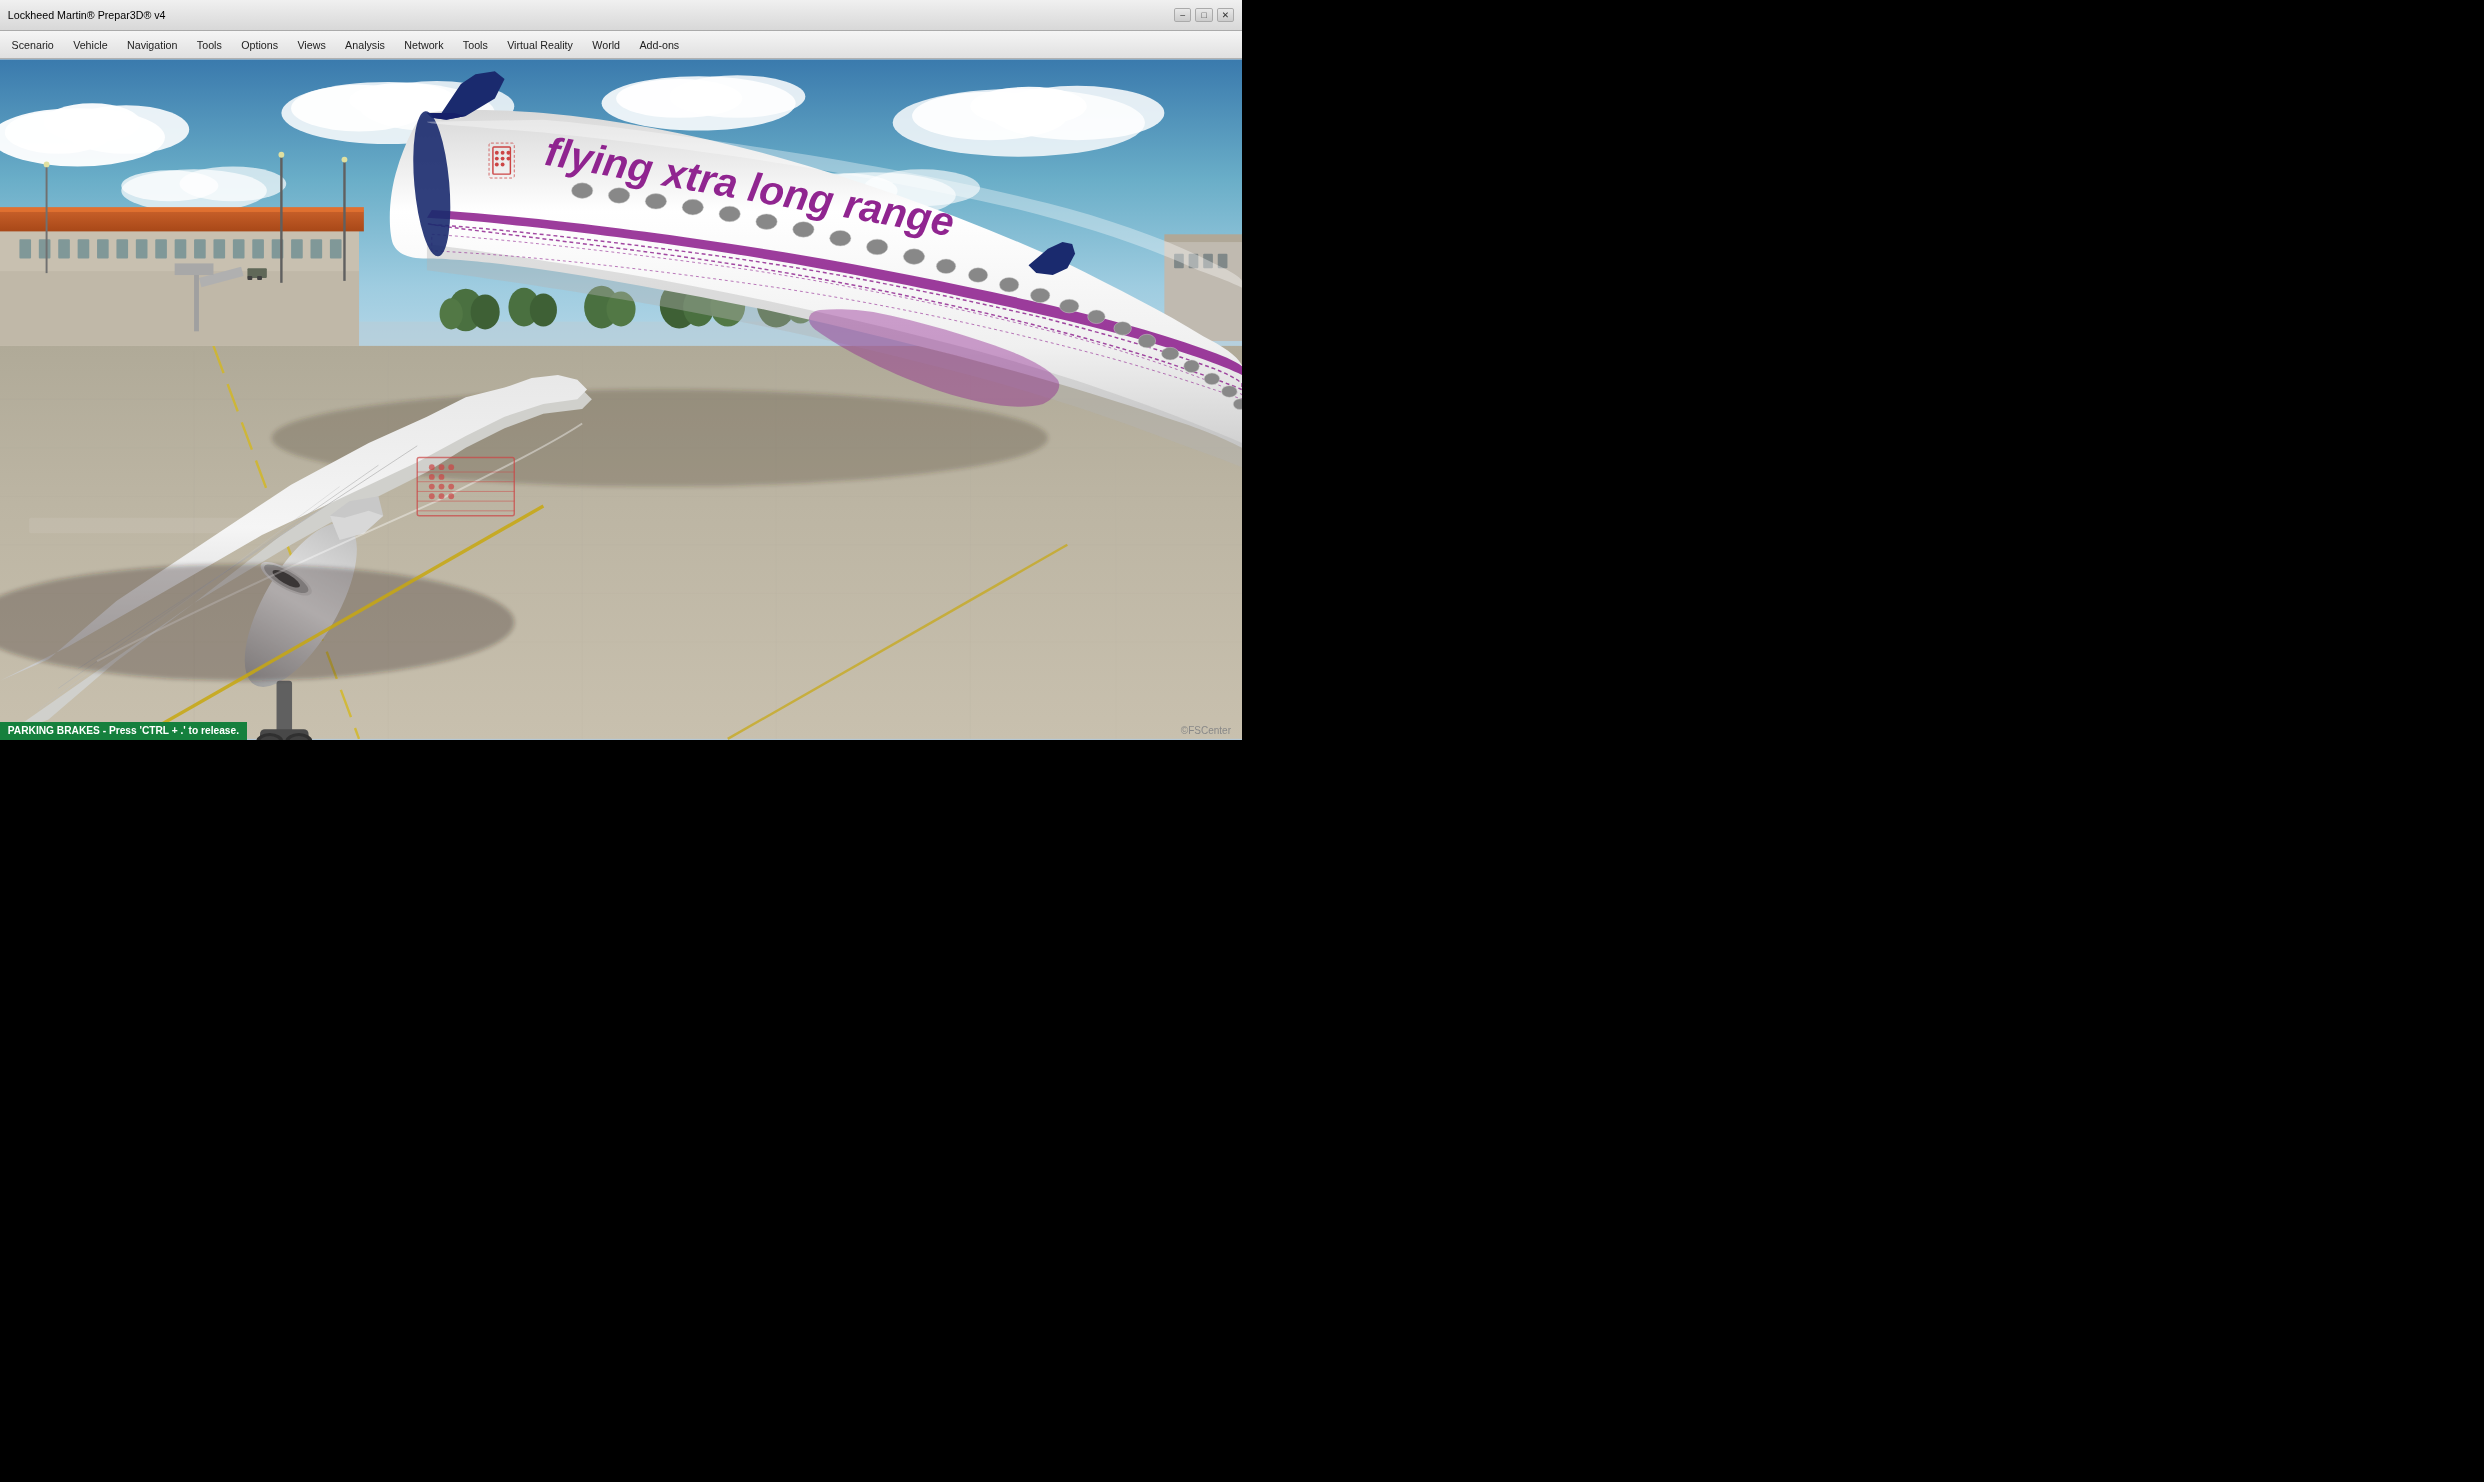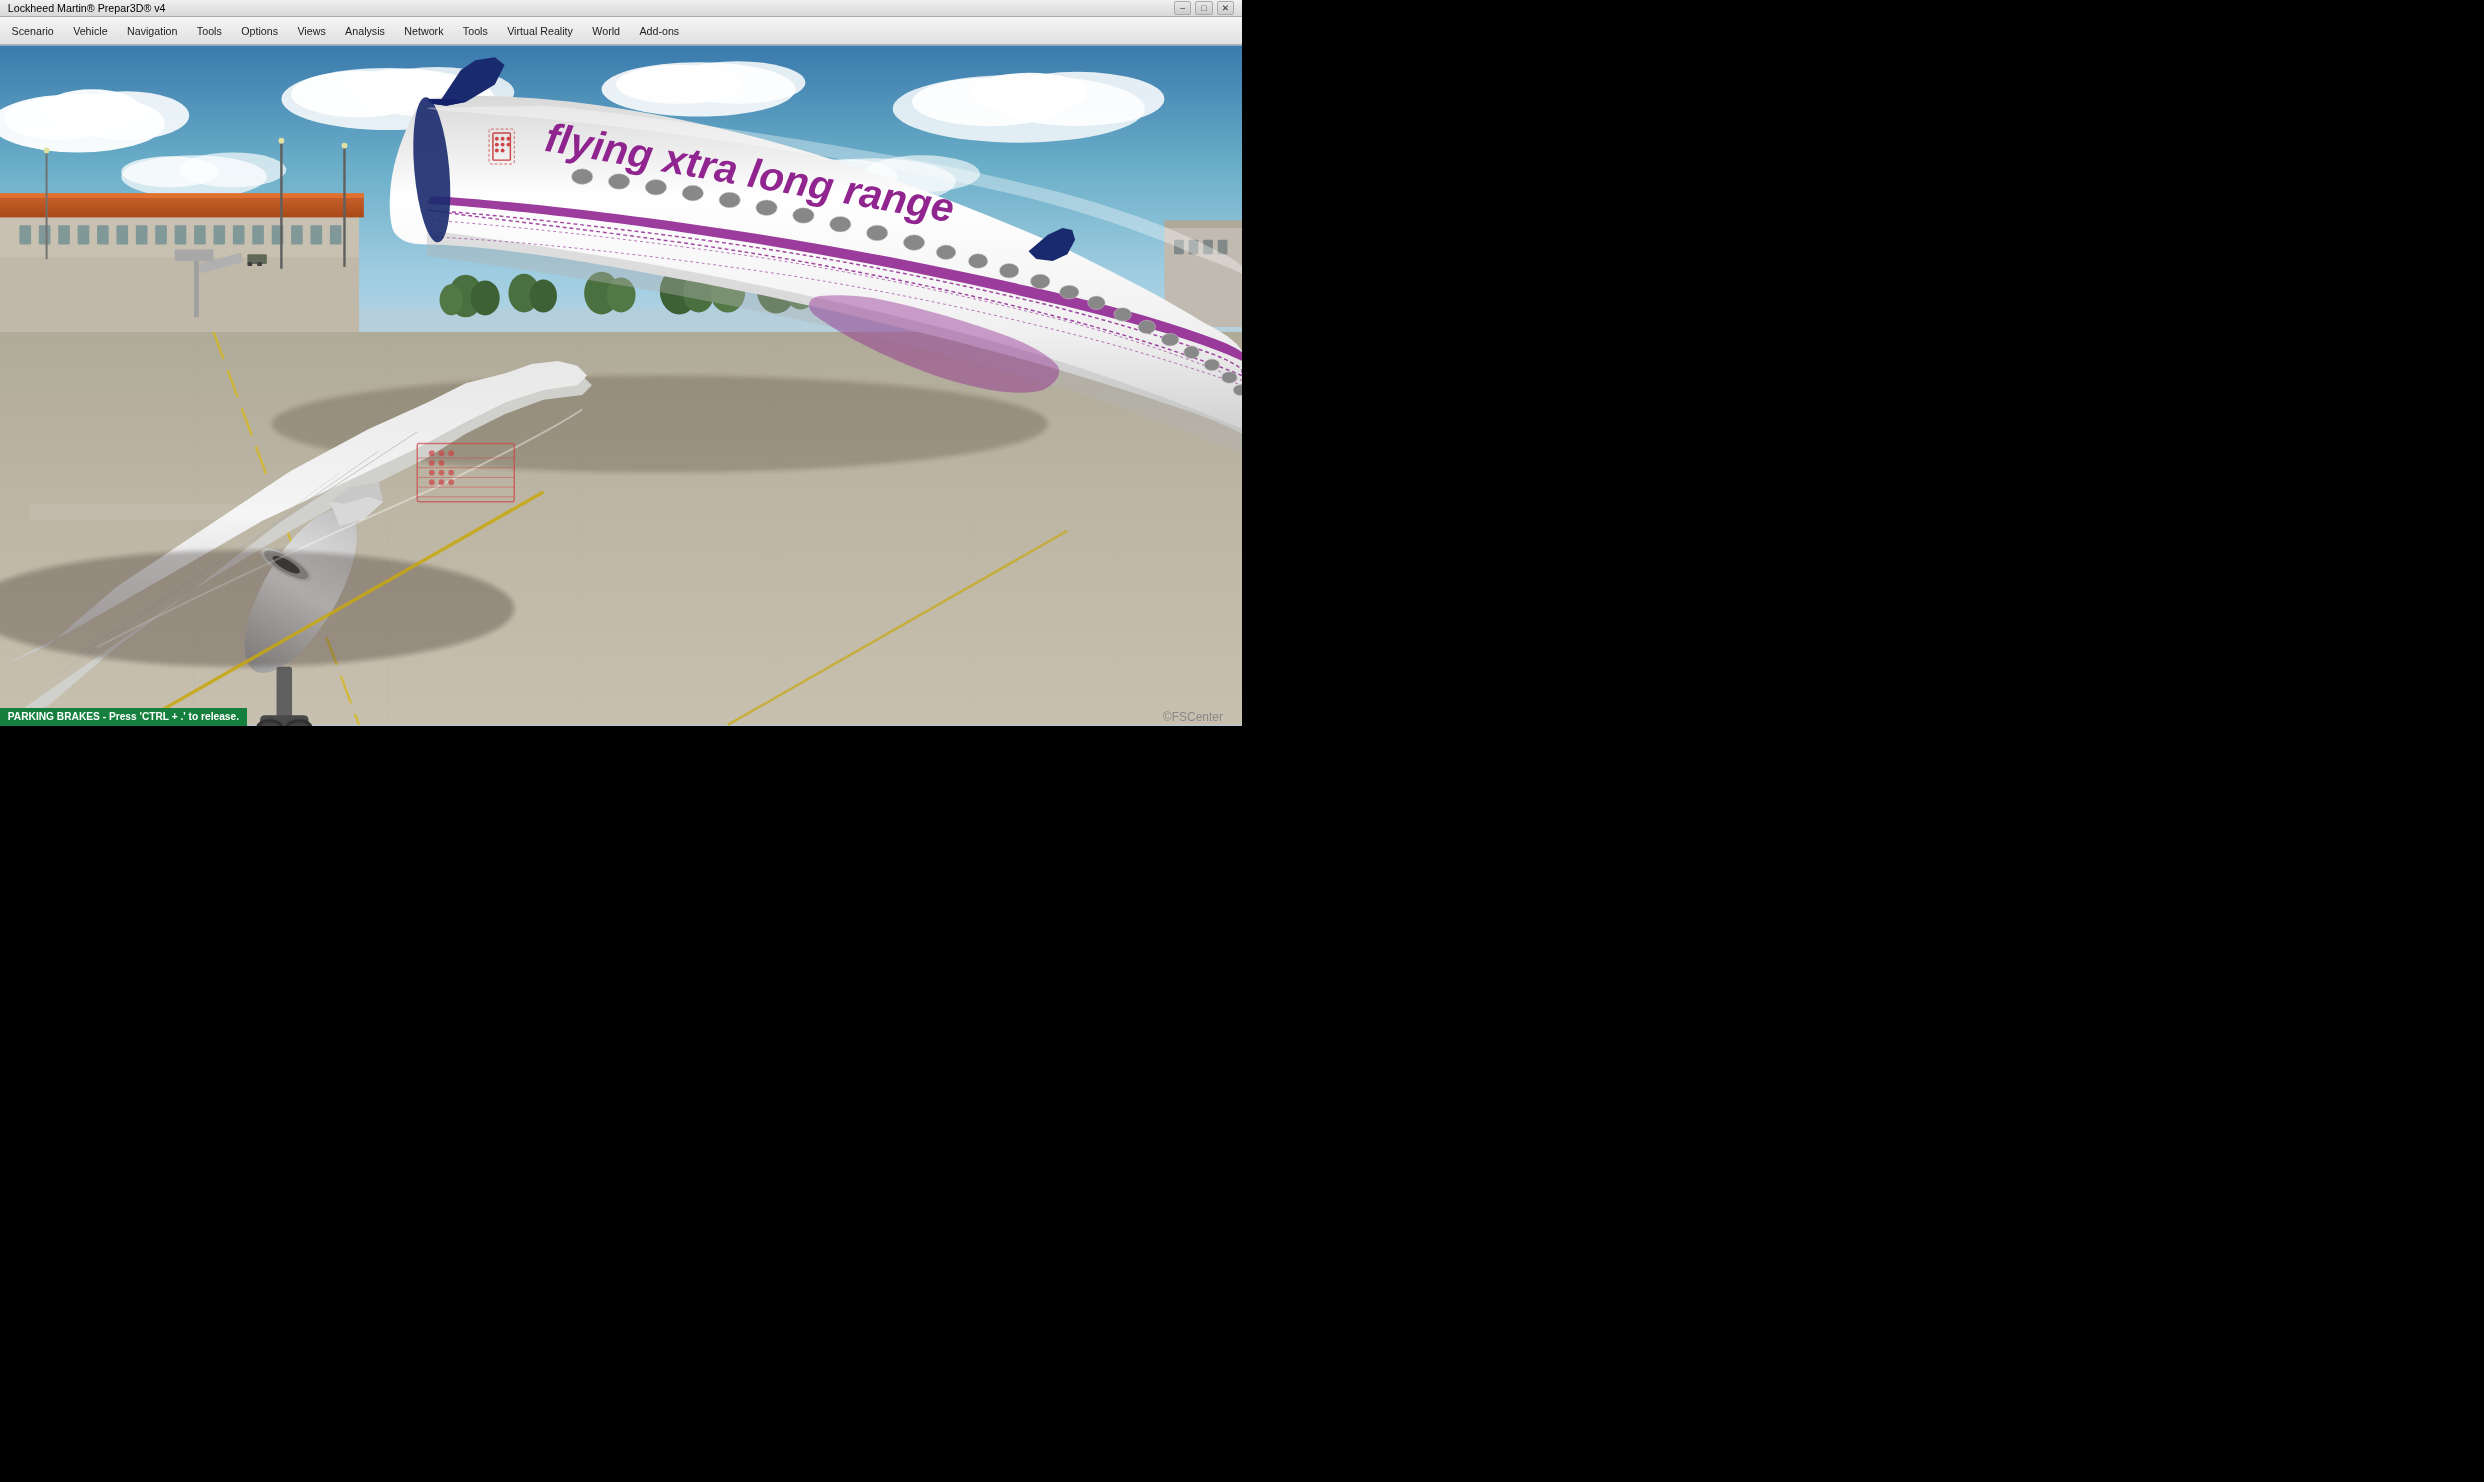--- a/index.html
+++ b/index.html
@@ -12,21 +12,21 @@
       background: #000;
       transform-origin: top left;
     }
 
     
     #title-bar {
       display: flex;
       align-items: center;
       justify-content: space-between;
       background: linear-gradient(to bottom, #f0f0f0, #d8d8d8);
-      height: 17px;
+      height: 31px;
       padding: 0 7.8px;
       border-bottom: 1px solid #aaa;
     }
     #window-controls {
       display: flex;
       gap: 3.9px;
     }
     .win-btn {
       width: 17.5px;
       height: 13.6px;
@@ -84,22 +84,22 @@
       color: #ffffff;
       font-size: 10.2px;
       font-weight: bold;
       padding: 1.9px 7.8px;
       height: 17.5px;
       display: flex;
       align-items: center;
     }
     #watermark {
       color: #888;
-      font-size: 12px;
-      padding-right: 19px;
+      font-size: 10px;
+      padding-right: 11px;
     }
 
     
     #scene {
       width: 100%;
       height: 100%;
       position: relative;
       background: #b5c8d5;
     }
 

